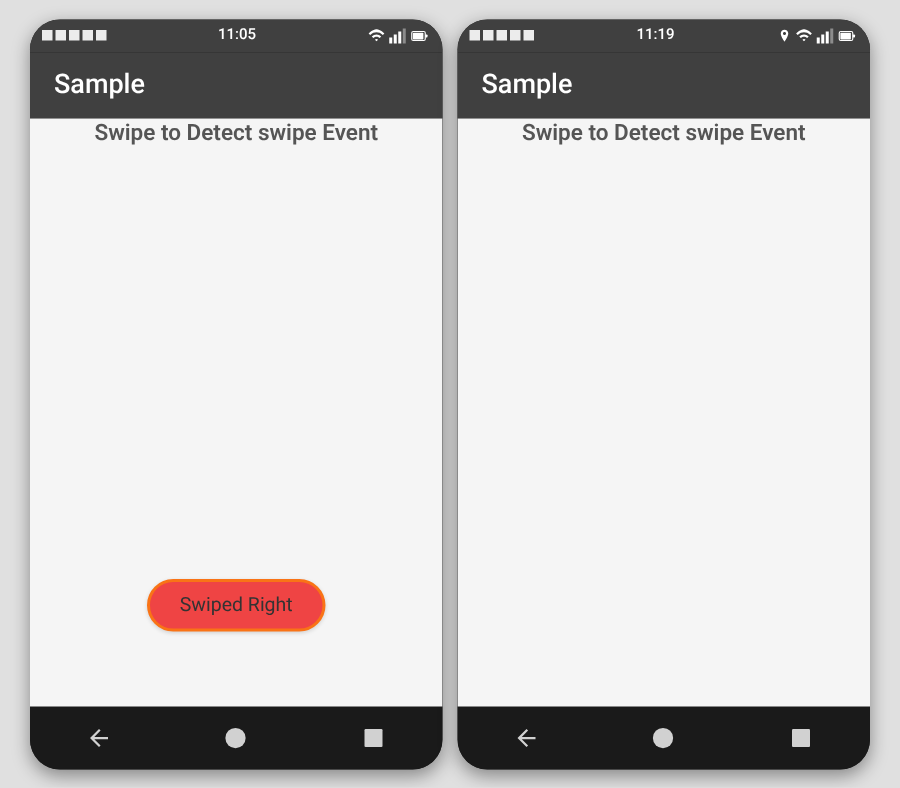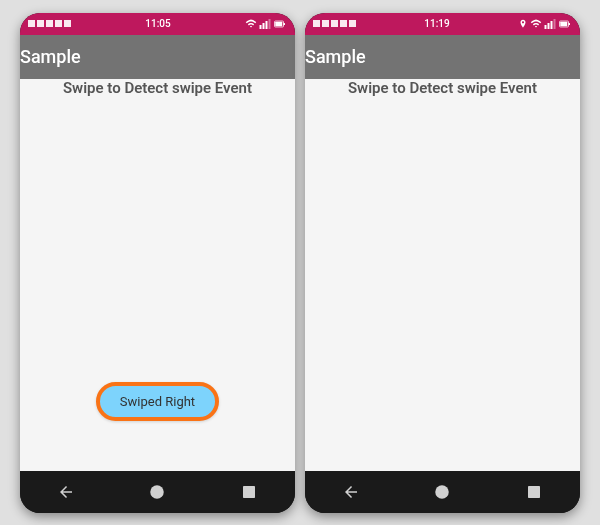--- a/index.html
+++ b/index.html
@@ -24,21 +24,21 @@
       height: 500px;
       background: #1a1a1a;
       border-radius: 20px;
       overflow: hidden;
       display: flex;
       flex-direction: column;
       box-shadow: 0 4px 12px rgba(0,0,0,0.4);
     }
 
     .status-bar {
-      background: #be185d;
+      background: #404040;
       height: 22px;
       display: flex;
       align-items: center;
       justify-content: space-between;
       padding: 0 8px;
       flex-shrink: 0;
     }
 
     .status-time {
       color: white;
@@ -54,25 +54,25 @@
     }
 
     
     .sys-icons {
       display: flex;
       gap: 2px;
       align-items: center;
     }
 
     .app-bar {
-      background: #737373;
+      background: #404040;
       height: 44px;
       display: flex;
       align-items: center;
-      padding: 0 0;
+      padding: 0 16px;
       flex-shrink: 0;
     }
 
     .app-title {
       color: white;
       font-size: 18px;
       font-weight: 500;
     }
 
     .app-content {
@@ -89,22 +89,22 @@
       color: #555;
       font-size: 15px;
       font-weight: 600;
       text-align: center;
       padding: 0 20px;
     }
 
     .swipe-result-btn {
       position: absolute;
       bottom: 50px;
-      background: #7dd3fc;
-      border: 4px solid #f97316;
+      background: #ef4444;
+      border: 2px solid #f97316;
       border-radius: 20px;
       padding: 8px 20px;
       font-size: 13px;
       color: #333;
       box-shadow: 0 1px 3px rgba(0,0,0,0.15);
     }
 
     .nav-bar {
       background: #1a1a1a;
       height: 42px;

